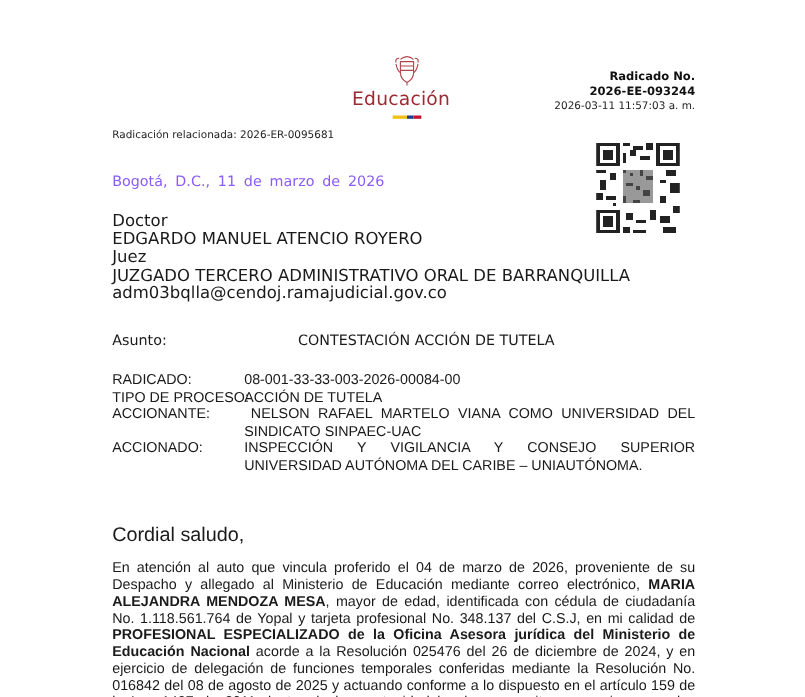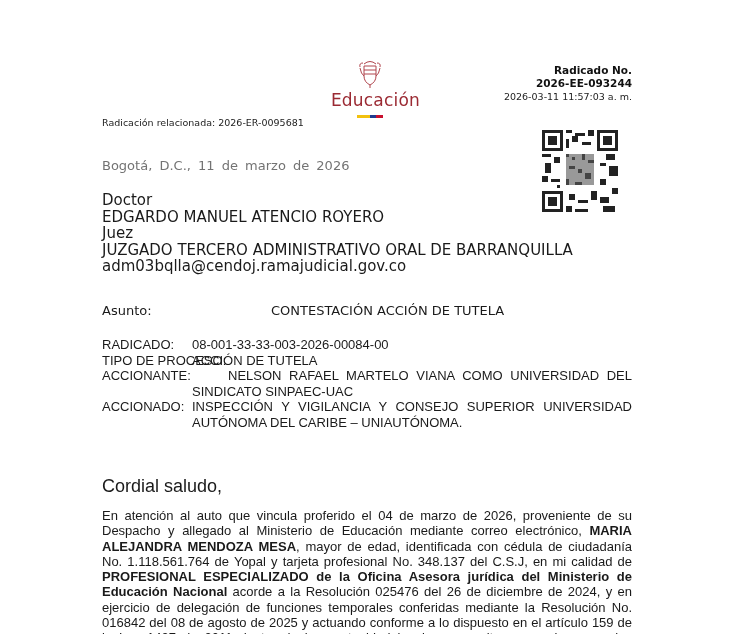--- a/index.html
+++ b/index.html
@@ -1,47 +1,47 @@
 <!DOCTYPE html>
 <html><head>
 <meta charset="utf-8">
 <style>
   html, body { margin: 0; padding: 0; background: #ffffff; }
   body { width: 732px; height: 634px; overflow: hidden; position: relative; color: #1a1a1a; }
   .page { position: absolute; left: 0; top: 0; width: 732px; height: 634px; background: #ffffff; }
 
   
-  .logo { position: absolute; left: 320px; top: 58px; width: 100px; text-align: right; }
+  .logo { position: absolute; left: 320px; top: 48px; width: 100px; text-align: left; }
   .logo svg { display: block; margin: 0 auto; }
   .logo-text { font-family: "DejaVu Sans", sans-serif; font-size: 17px; color: #9b2a33; letter-spacing: 0.2px; margin-top: 2px; line-height: 20px; }
   .flag { display: flex; width: 26px; height: 3px; margin: 5px auto 0; }
   .flag span { display: block; height: 3px; }
 
   
   .radicado { position: absolute; right: 100px; top: 64px; text-align: right; font-family: "DejaVu Sans", sans-serif; }
   .radicado .lbl { font-size: 10.5px; font-weight: bold; line-height: 13px; color: #111; }
   .radicado .num { font-size: 10.5px; font-weight: bold; line-height: 13px; color: #111; }
   .radicado .ts { font-size: 9.5px; line-height: 13px; color: #222; }
 
   .rel { position: absolute; left: 102px; top: 117px; font-family: "DejaVu Sans", sans-serif; font-size: 9.5px; color: #222; }
 
   .qr { position: absolute; left: 542px; top: 130px; width: 76px; height: 82px; }
 
-  .date { position: absolute; left: 102px; top: 158px; font-family: "DejaVu Sans", sans-serif; font-size: 13px; word-spacing: 3px; color: #737373; text-align: center; }
+  .date { position: absolute; left: 102px; top: 158px; font-family: "DejaVu Sans", sans-serif; font-size: 13px; word-spacing: 3px; color: #8b5cf6; text-align: center; }
 
   .addressee { position: absolute; left: 102px; top: 192px; font-family: "DejaVu Sans", sans-serif; font-size: 15px; line-height: 16.5px; color: #1a1a1a; }
 
   .asunto { position: absolute; left: 102px; top: 303px; font-family: "DejaVu Sans", sans-serif; font-size: 13px; color: #1a1a1a; width: 540px; }
   .asunto .k { position: absolute; left: 0; top: 0; }
   .asunto .v { position: absolute; left: 169px; top: 0; white-space: nowrap; }
 
   .fields { position: absolute; left: 102px; top: 337px; width: 530px; font-family: "Liberation Sans", sans-serif; font-size: 13px; line-height: 15.5px; color: #1a1a1a; }
   .frow { position: relative; }
   .frow .k { font-weight: normal; position: absolute; left: 0; top: 0; }
-  .frow .v1 { margin-left: 90px; }
+  .frow .v1 { margin-left: 120px; }
   .frow .v2 { margin-left: 126px; text-align: justify; }
 
   .saludo { position: absolute; left: 102px; top: 476px; font-family: "Liberation Sans", sans-serif; font-size: 18px; color: #1a1a1a; }
 
   .body-p { position: absolute; left: 102px; top: 508px; width: 530px; font-family: "Liberation Sans", sans-serif; font-size: 13px; line-height: 15.3px; color: #1a1a1a; text-align: justify; }
   .body-p b { font-weight: bold; }
 </style>
 </head>
 <body>
 

